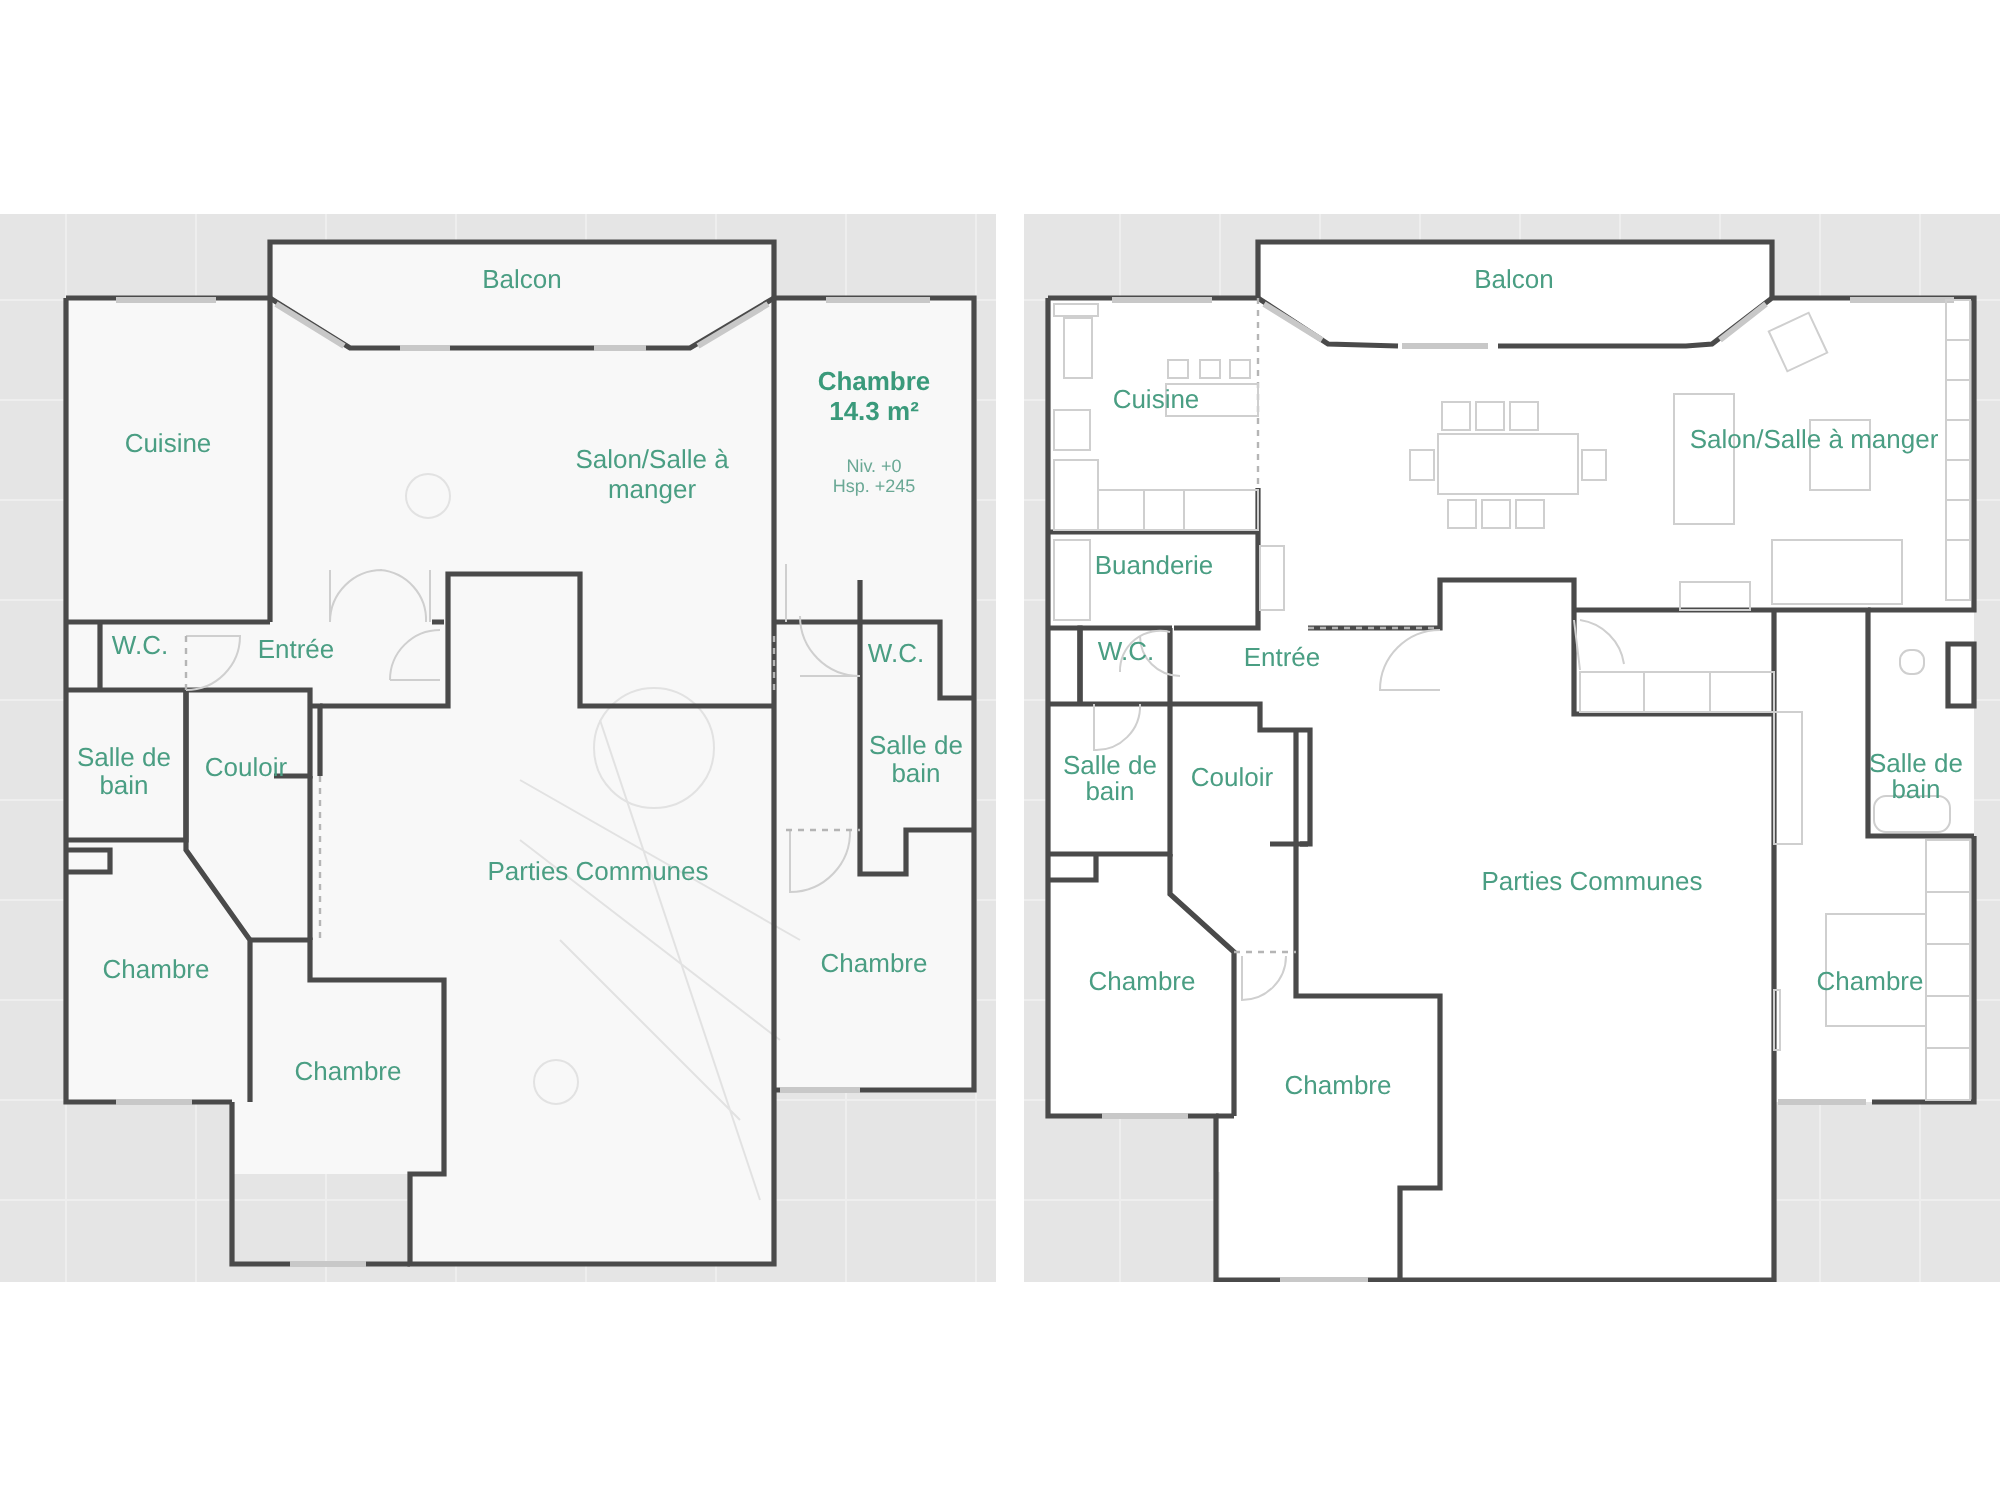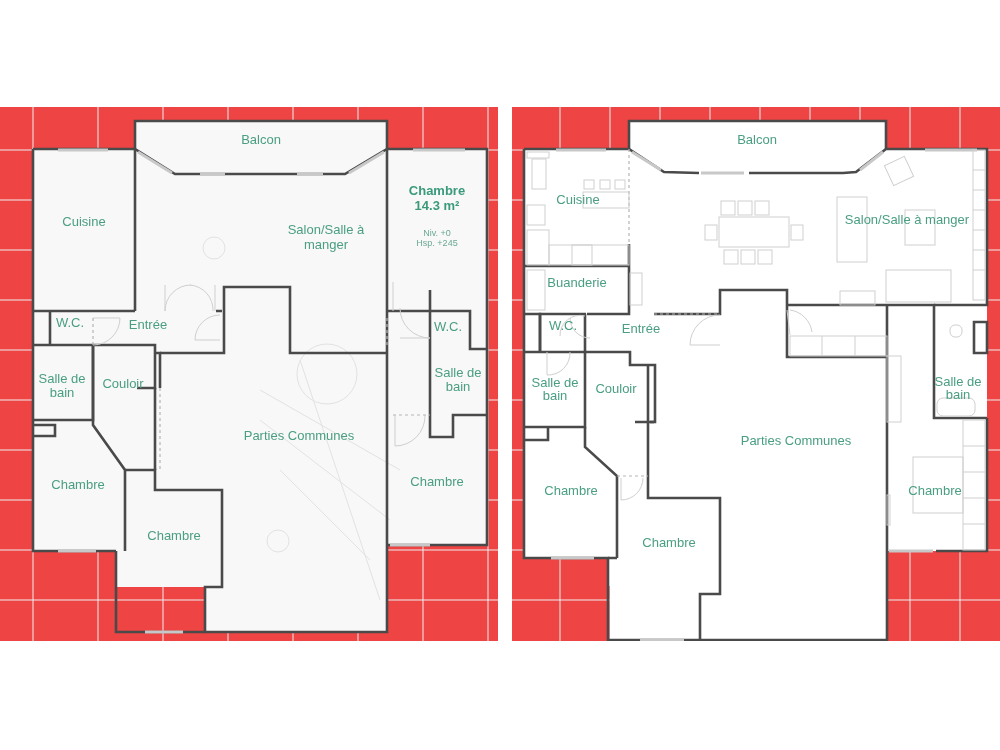--- a/index.html
+++ b/index.html
@@ -1,17 +1,17 @@
 <!DOCTYPE html>
 <html><head>
 <meta charset="utf-8">
 <style>
   html, body { margin:0; padding:0; background:#ffffff; }
   body { width:1000px; height:750px; position:relative; overflow:hidden; font-family:"Liberation Sans", sans-serif; }
-  .panel { position:absolute; top:107px; height:534px; background:#ef4444; overflow:hidden; }
+  .panel { position:absolute; top:107px; height:534px; background:#e5e5e5; overflow:hidden; }
   #left-panel { left:0; width:498px; }
   #right-panel { left:512px; width:488px; }
   svg { position:absolute; left:0; top:0; }
   .grid line { stroke:#eeeeee; stroke-width:1; }
   .floor { fill:#f8f8f8; }
   .floor-r { fill:#ffffff; }
   .wall { fill:none; stroke:#4a4a4a; stroke-width:2.6; stroke-linejoin:miter; }
   .thin { fill:none; stroke:#cfcfcf; stroke-width:1; }
   .dash { fill:none; stroke:#b5b5b5; stroke-width:1.2; stroke-dasharray:3 3; }
   .win { fill:none; stroke:#c8c8c8; stroke-width:3; }

